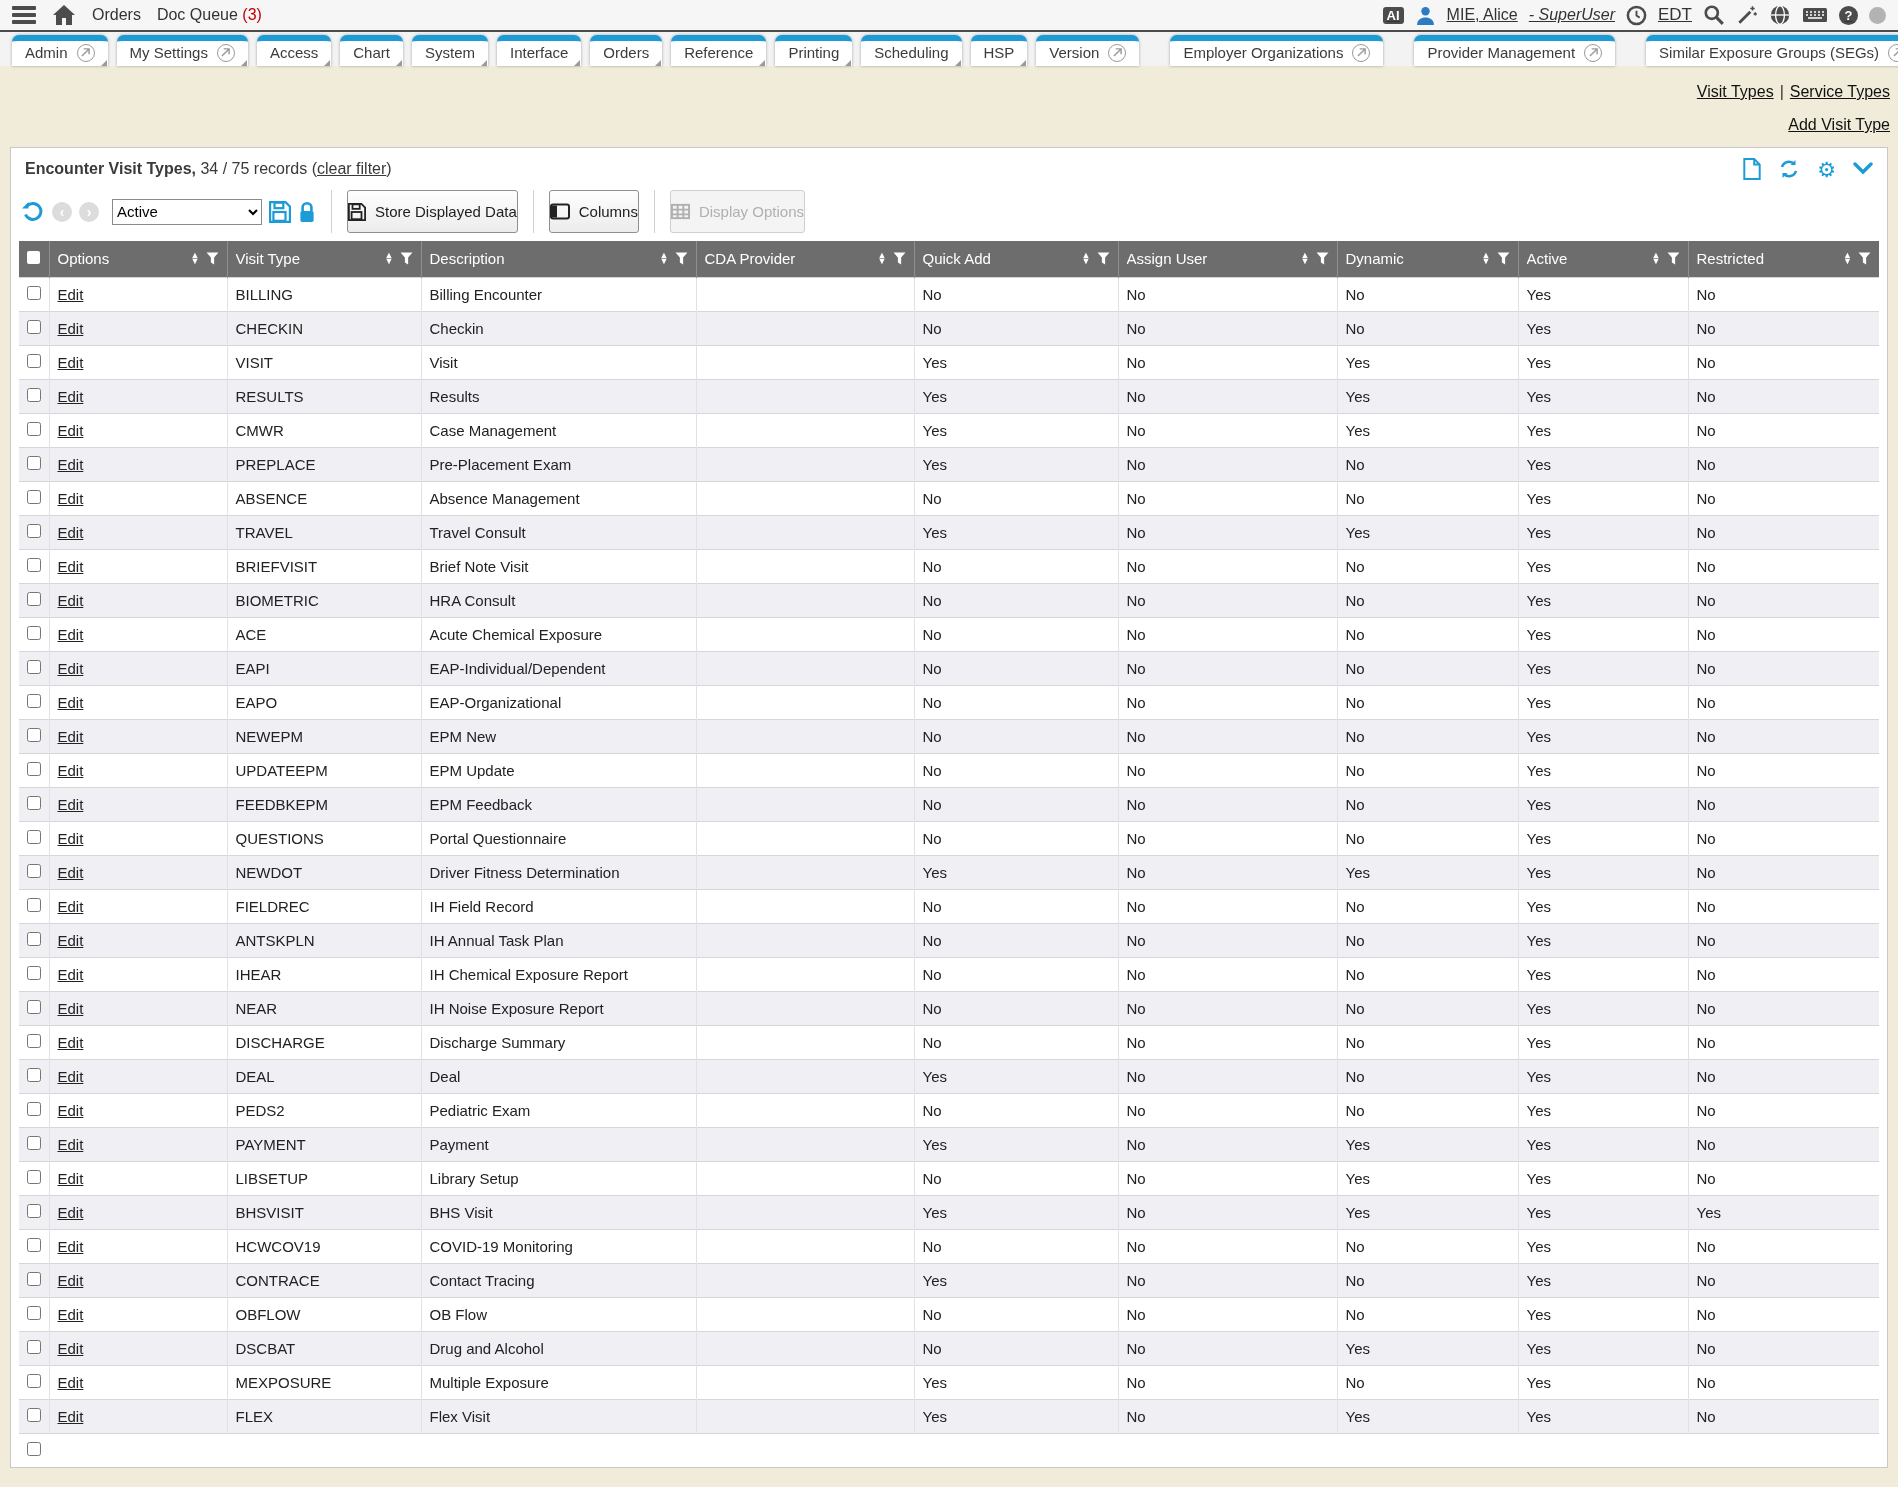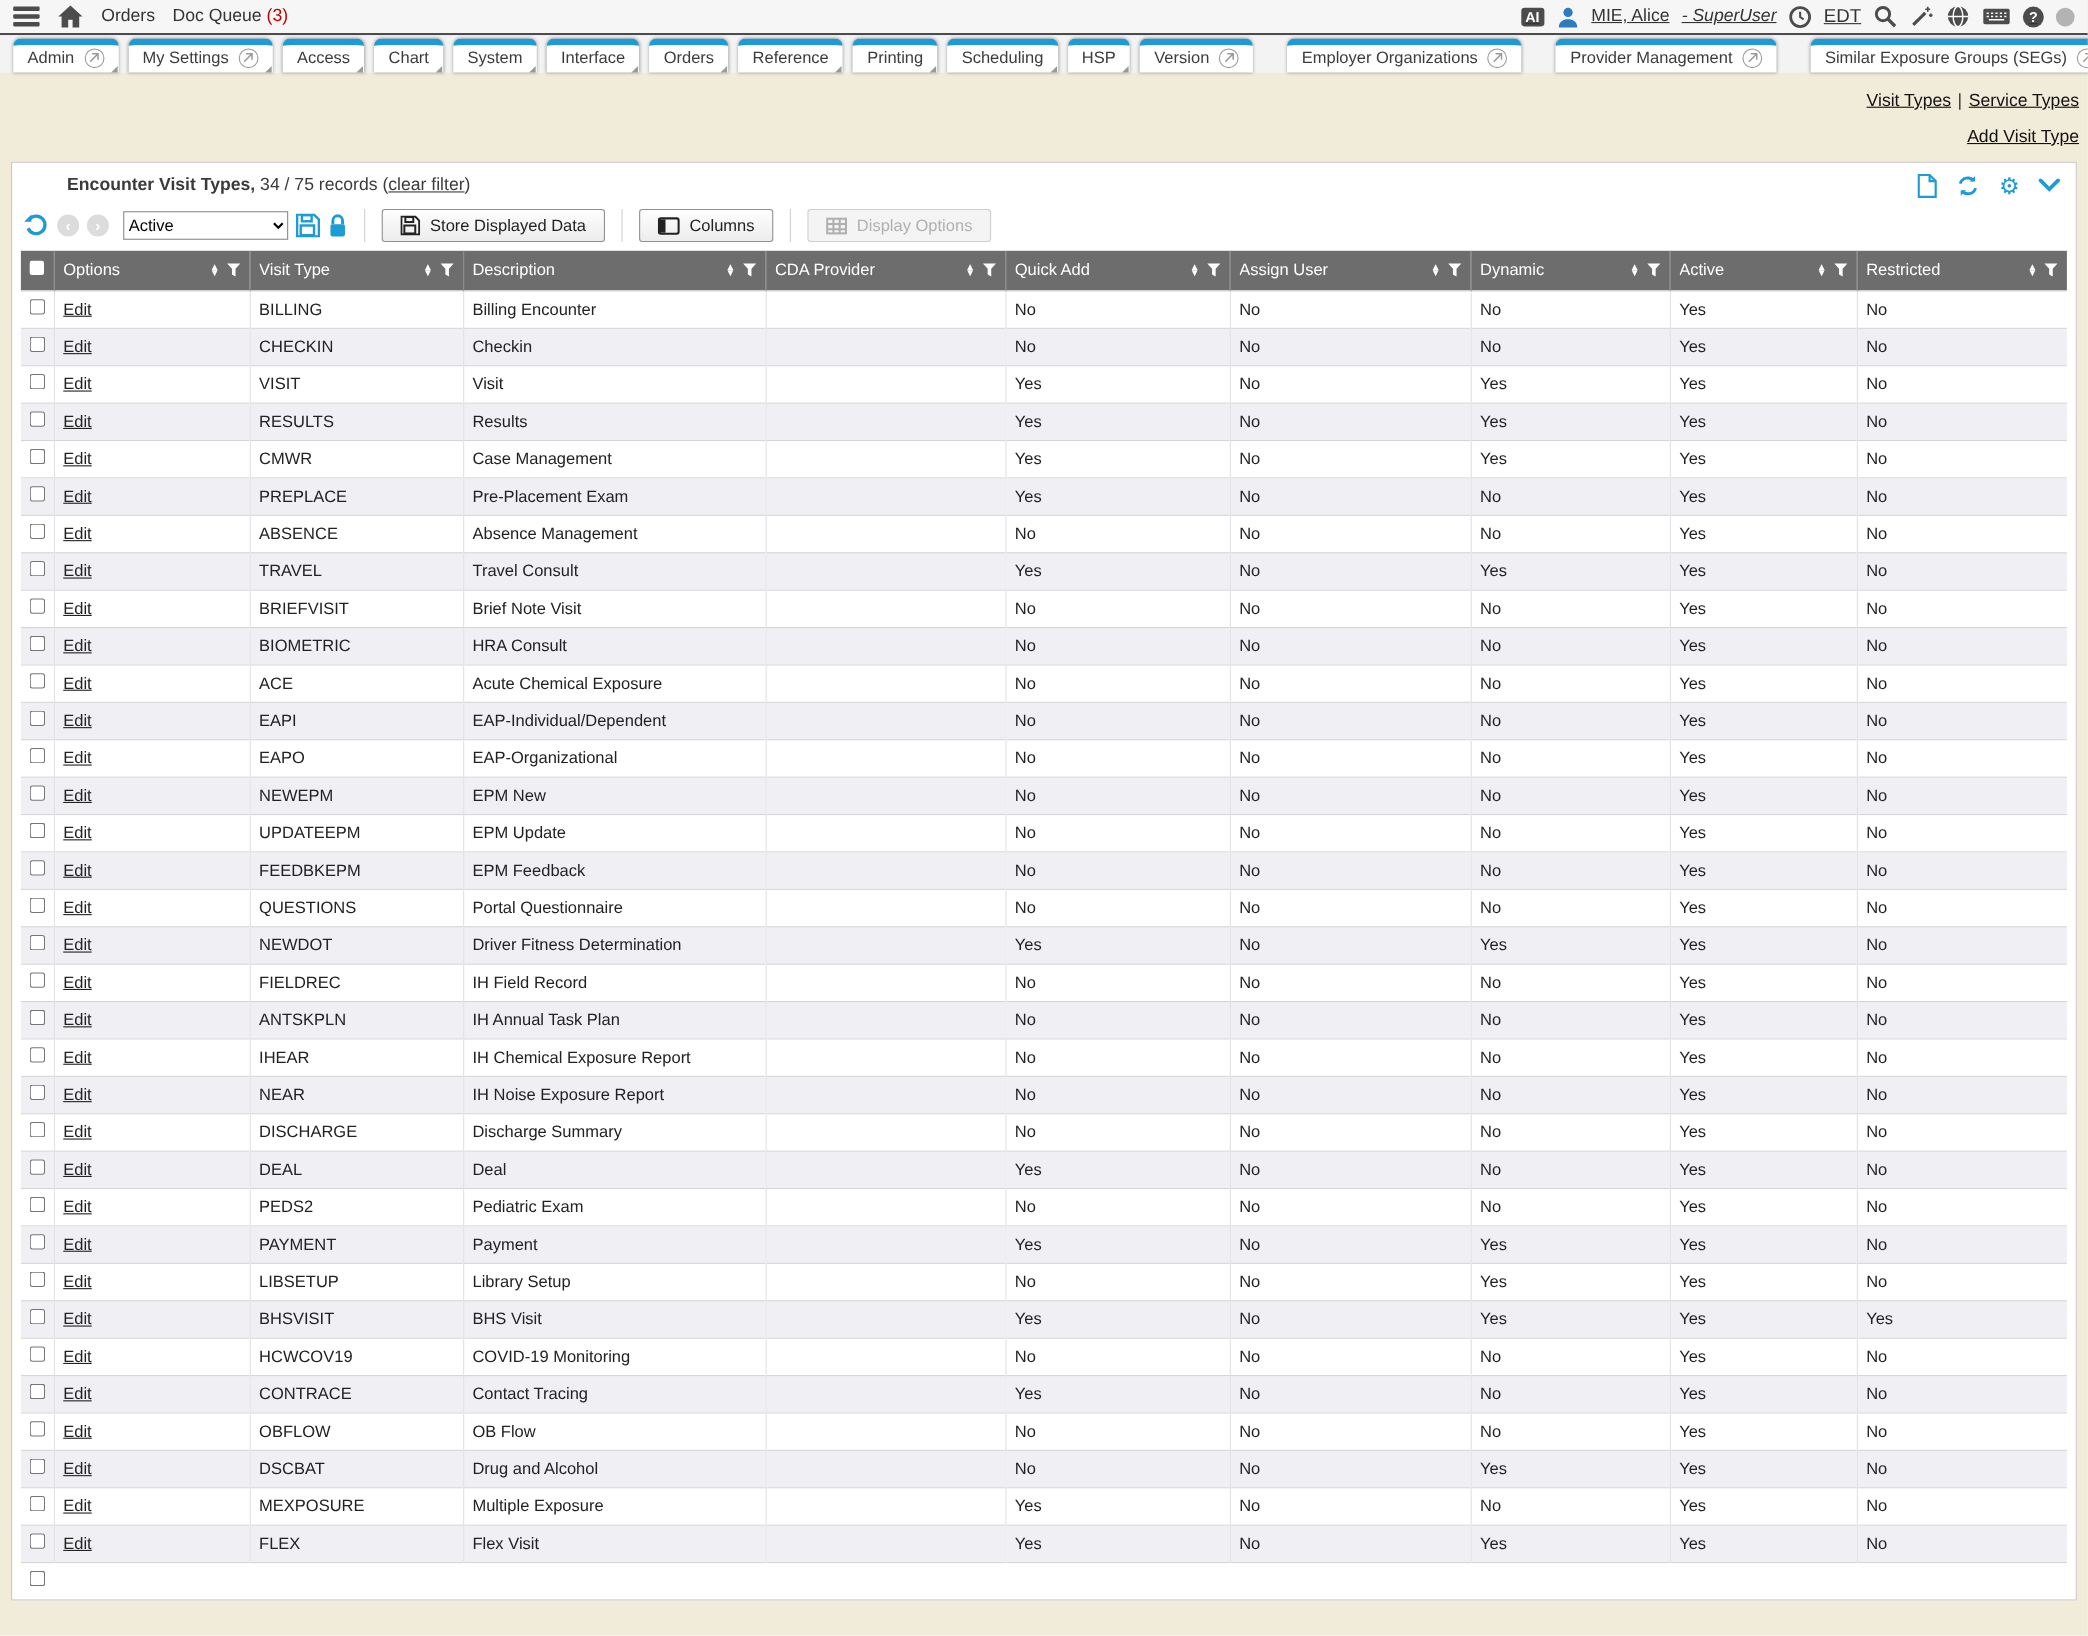--- a/index.html
+++ b/index.html
@@ -49,36 +49,36 @@
   
   .subnav { text-align:right; padding:17px 8px 0; font-size:16px; }
   .subnav a { color:#111; text-decoration:underline; cursor:pointer; }
   .subnav .sep { margin:0 6px; }
   .addrow { text-align:right; padding:15px 8px 0; font-size:16px; }
   .addrow a { color:#111; text-decoration:underline; cursor:pointer; }
   
   .panel { margin:13px 10px 8px; background:#fff; border:1px solid #c8c8c8; }
   .panel-header { display:flex; align-items:center; padding:10px 14px 2px; }
   .panel-title { font-size:16px; color:#3a3a3a; }
-  .panel-title b { font-weight:bold;margin-left:36px; }
+  .panel-title b { font-weight:bold; }
   .panel-title a { color:#3a3a3a; text-decoration:underline; cursor:pointer; }
   .panel-icons { margin-left:auto; display:flex; align-items:center; gap:17px; }
   .blue-ic { color:#1d9bd7; display:inline-flex; align-items:center; cursor:pointer; }
   .gear-glyph { font-size:21px; line-height:1; color:#1d9bd7; }
   
   .toolbar { display:flex; align-items:center; padding:8px 8px 8px 10px; gap:7px; }
   .vsep { width:1px; align-self:stretch; background:#d0d0d0; margin:0 8px; }
   .circle-btn { width:20px; height:20px; border-radius:50%; background:#dcdcdc; color:#fff;
     display:inline-flex; align-items:center; justify-content:center; font-size:14px; font-weight:bold; }
   select.filter { font-size:15px; height:26px; width:150px; font-family:"Liberation Sans",sans-serif;
     border:1px solid #8a8a8a; background:#fff; margin-left:6px; }
   .btn {
     display:inline-flex; align-items:center; gap:9px; cursor:pointer;
     border:1px solid #8f8f8f; border-radius:3px; background:linear-gradient(#fefefe,#ececec);
-    padding:4px 16px; font-size:15px; color:#222; height:30px; white-space:nowrap;
+    padding:4px 0; font-size:15px; color:#222; height:43px; white-space:nowrap;
   }
   .btn.disabled { color:#b0b0b0; border-color:#cfcfcf; background:#f4f4f4; cursor:default; }
   
   .grid-wrap { padding:0 8px 0; }
   table.grid { width:100%; border-collapse:collapse; table-layout:fixed; font-size:15px; color:#222; }
   table.grid thead th {
     background:#6d6d6d; color:#fff; font-weight:normal; text-align:left;
     height:36px; padding:0 8px; border-left:1px solid #8f8f8f;
   }
   table.grid thead th:first-child { border-left:none; padding:0; text-align:center; }

